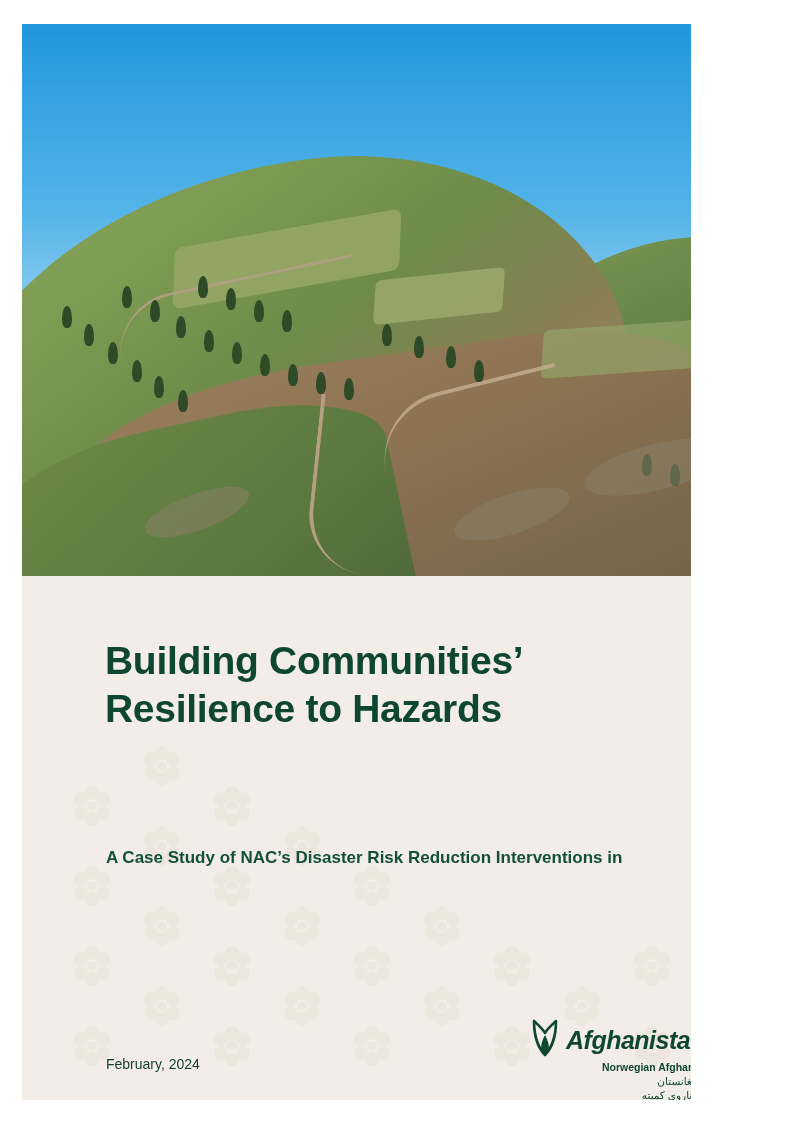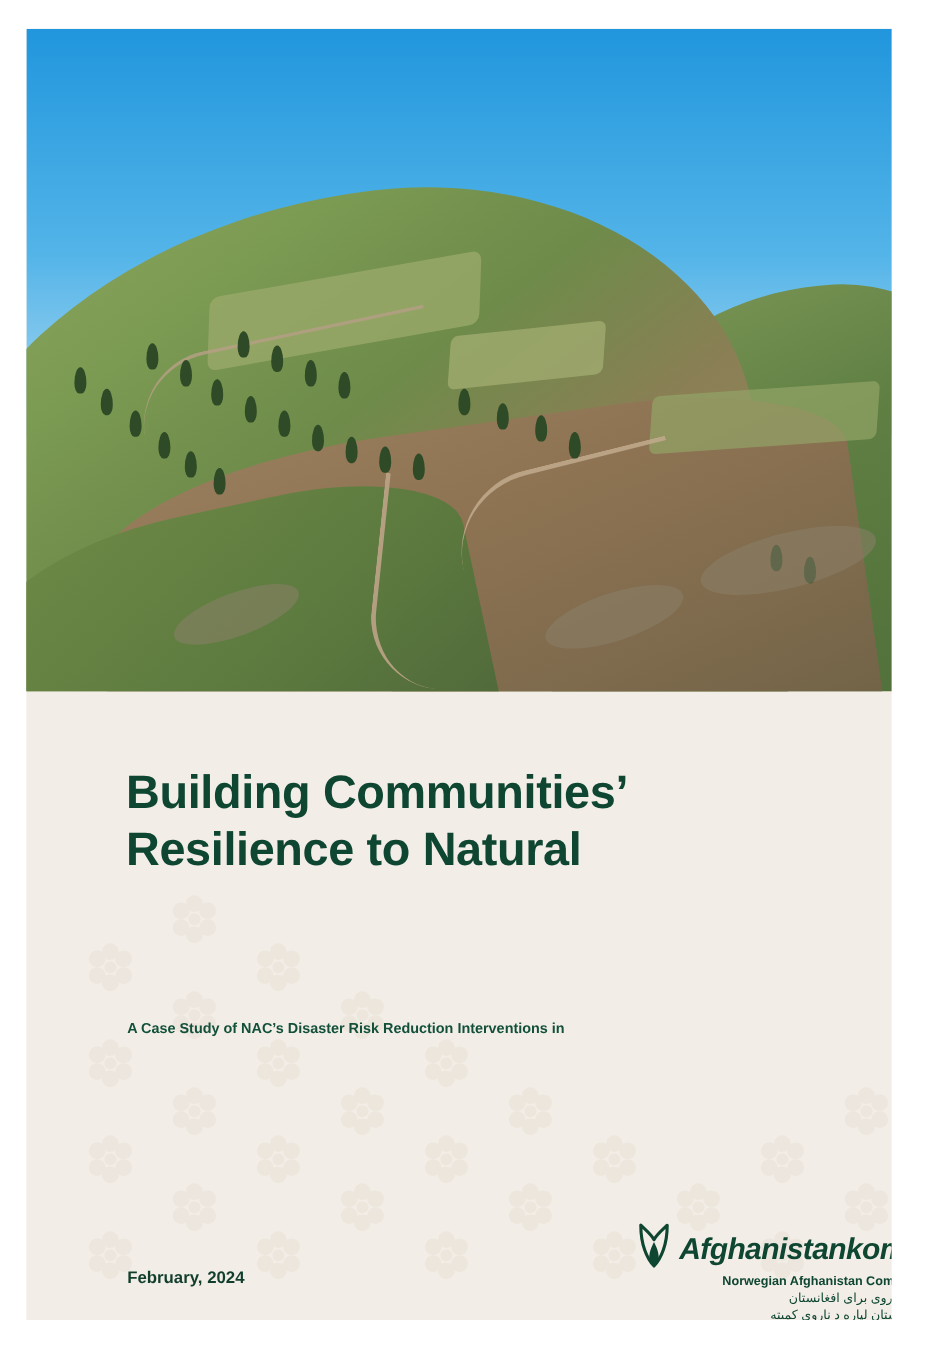--- a/index.html
+++ b/index.html
@@ -20,21 +20,21 @@
     height: 1122px;
     background: #ffffff;
     box-sizing: border-box;
   }
 
   
   .cover {
     position: absolute;
     left: 22px;
     top: 24px;
-    width: 721px;
+    width: 669px;
     height: 1076px;
     background: #f2ede6;
     overflow: hidden;
   }
 
   
   .pattern {
     position: absolute;
     left: 0;
     top: 552px;
@@ -188,31 +188,31 @@
     line-height: 48px;
     font-weight: bold;
     letter-spacing: -0.3px;
   }
   .subtitle {
     position: absolute;
     left: 84px;
     top: 820px;
     width: 520px;
     color: #12503a;
-    font-size: 12px;
+    font-size: 17px;
     line-height: 27px;
     font-weight: bold;
   }
   .date {
     position: absolute;
     left: 84px;
     top: 1032px;
     color: #123f2d;
     font-size: 14px;
-    font-weight: bold;
+    font-weight: normal;
   }
 
   
   .logo {
     position: absolute;
     left: 508px;
     top: 995px;
     width: 248px;
     text-align: left;
   }
@@ -338,21 +338,21 @@
         <use href="#flower" x="630" y="470"></use>
         <use href="#flower" x="700" y="430"></use>
         <use href="#flower" x="490" y="470"></use>
         <use href="#flower" x="630" y="390"></use>
         <use href="#flower" x="700" y="350"></use>
       </g>
     </svg>
 
     <div class="title">
       <div>Building Communities’</div>
-      <div>Resilience to Natural</div>
+      <div>Resilience to Hazards</div>
     </div>
 
     <div class="subtitle">
       <div>A Case Study of NAC’s Disaster Risk Reduction Interventions in</div>
     </div>
 
     <div class="date">February, 2024</div>
 
     <div class="logo">
       <div class="logo-top">

